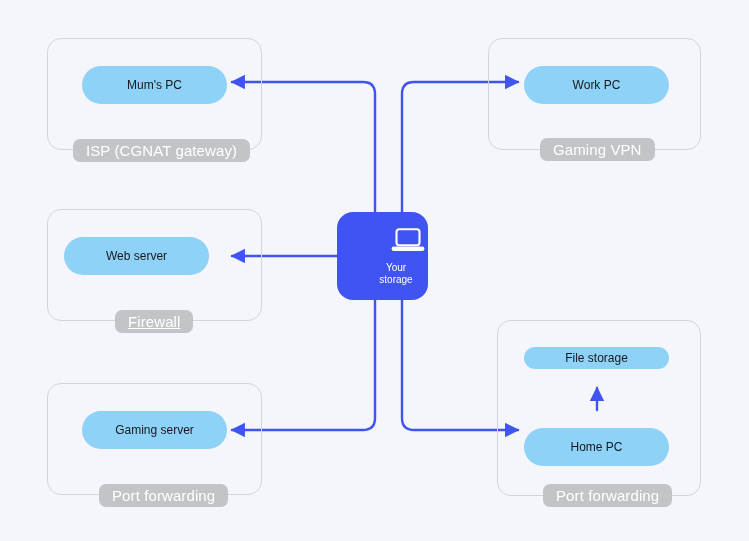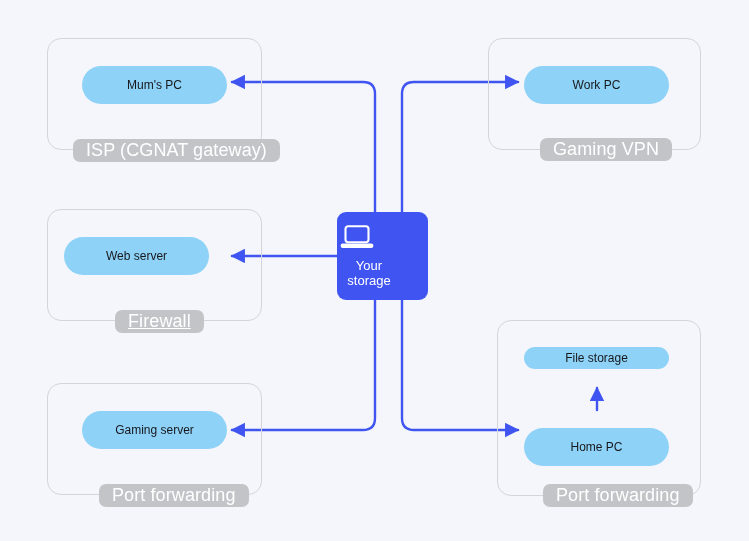--- a/index.html
+++ b/index.html
@@ -45,21 +45,21 @@
     position: absolute;
     box-sizing: border-box;
     height: 23px;
     display: flex;
     align-items: center;
     justify-content: center;
     padding: 0 13px;
     background: #c3c4c7;
     color: #ffffff;
     border-radius: 7px;
-    font-size: 18px;
+    font-size: 15px;
     letter-spacing: 0.1px;
     white-space: nowrap;
   }
 
   
   .node-pill {
     position: absolute;
     box-sizing: border-box;
     display: flex;
     align-items: center;
@@ -70,26 +70,26 @@
     font-size: 12px;
     white-space: nowrap;
   }
 
   
   .device-node {
     position: absolute;
     box-sizing: border-box;
     display: flex;
     flex-direction: column;
-    align-items: flex-start;
+    align-items: flex-end;
     justify-content: center;
     background: #3f54f0;
     color: #ffffff;
-    border-radius: 9px;
-    font-size: 13px;
+    border-radius: 16px;
+    font-size: 10px;
     line-height: 1.15;
     text-align: center;
   }
   .device-node .laptop-icon {
     display: block;
     margin-bottom: 7px;
   }
   .device-node .device-caption {
     display: block;
     width: 64px;

